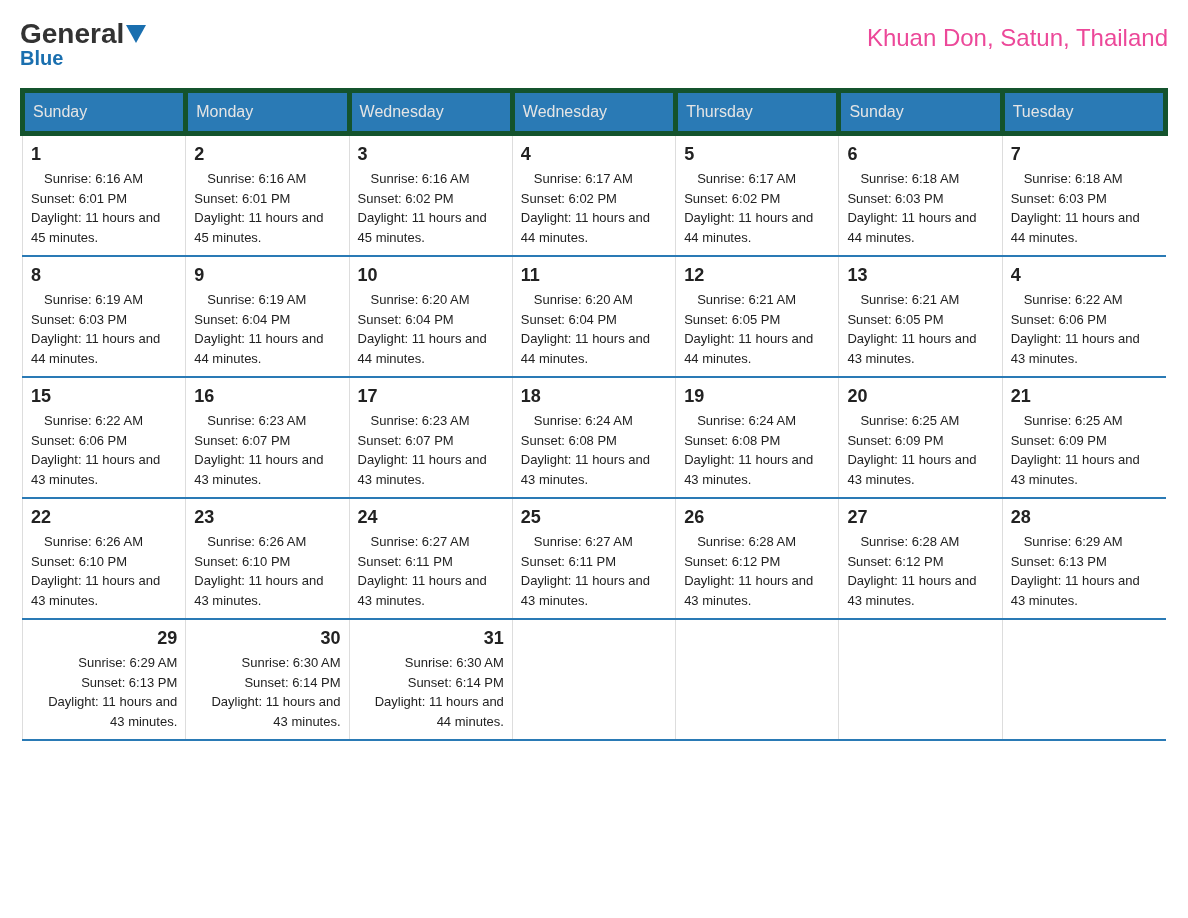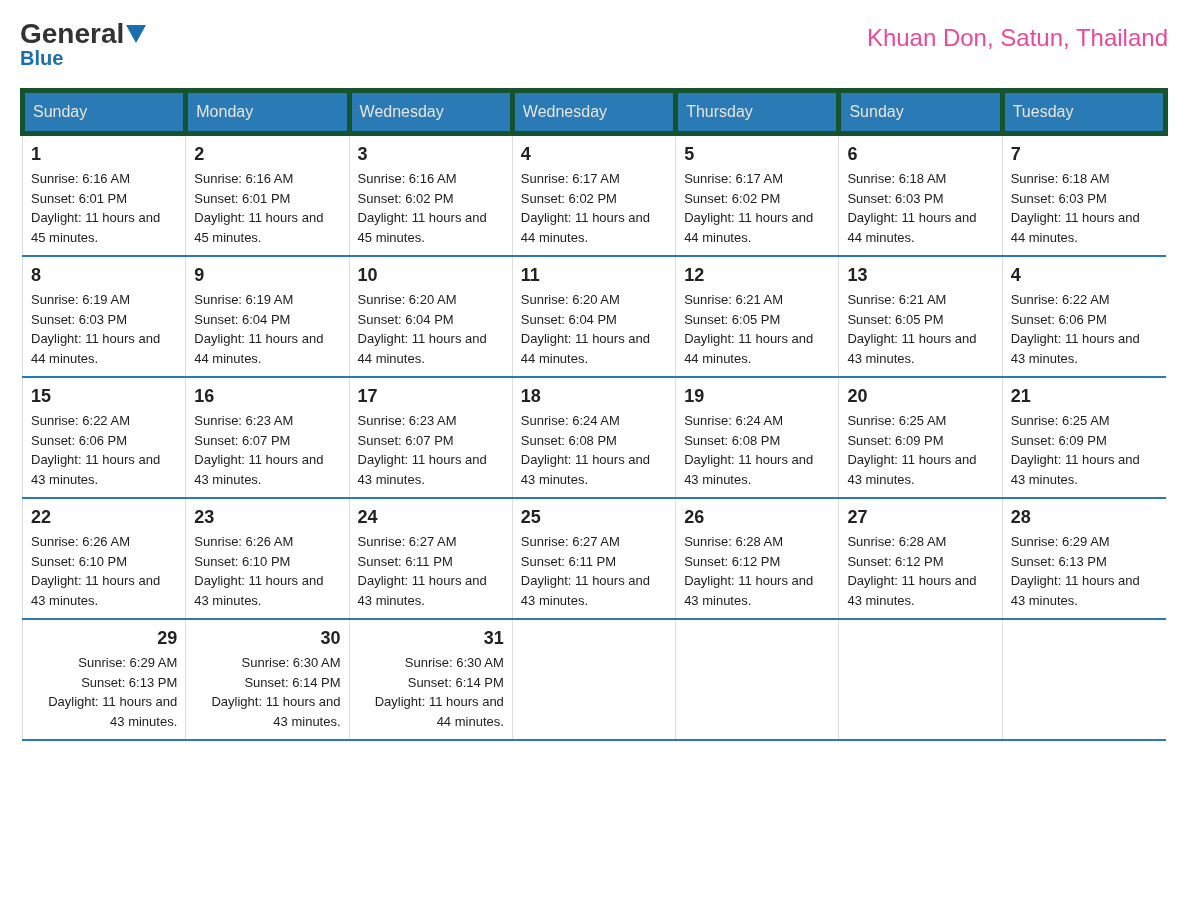--- a/index.html
+++ b/index.html
@@ -93,20 +93,21 @@
     .day-number {
       font-size: 18px;
       font-weight: bold;
       display: block;
       margin-bottom: 4px;
     }
     .day-info {
       font-size: 13px;
       line-height: 1.5;
       color: #222;
+      margin-left: 13px;
     }
     .last-row td {
       height: auto;
       text-align: right;
     }
   </style>
 </head>
 <body>
 
 <div class="header-area">

